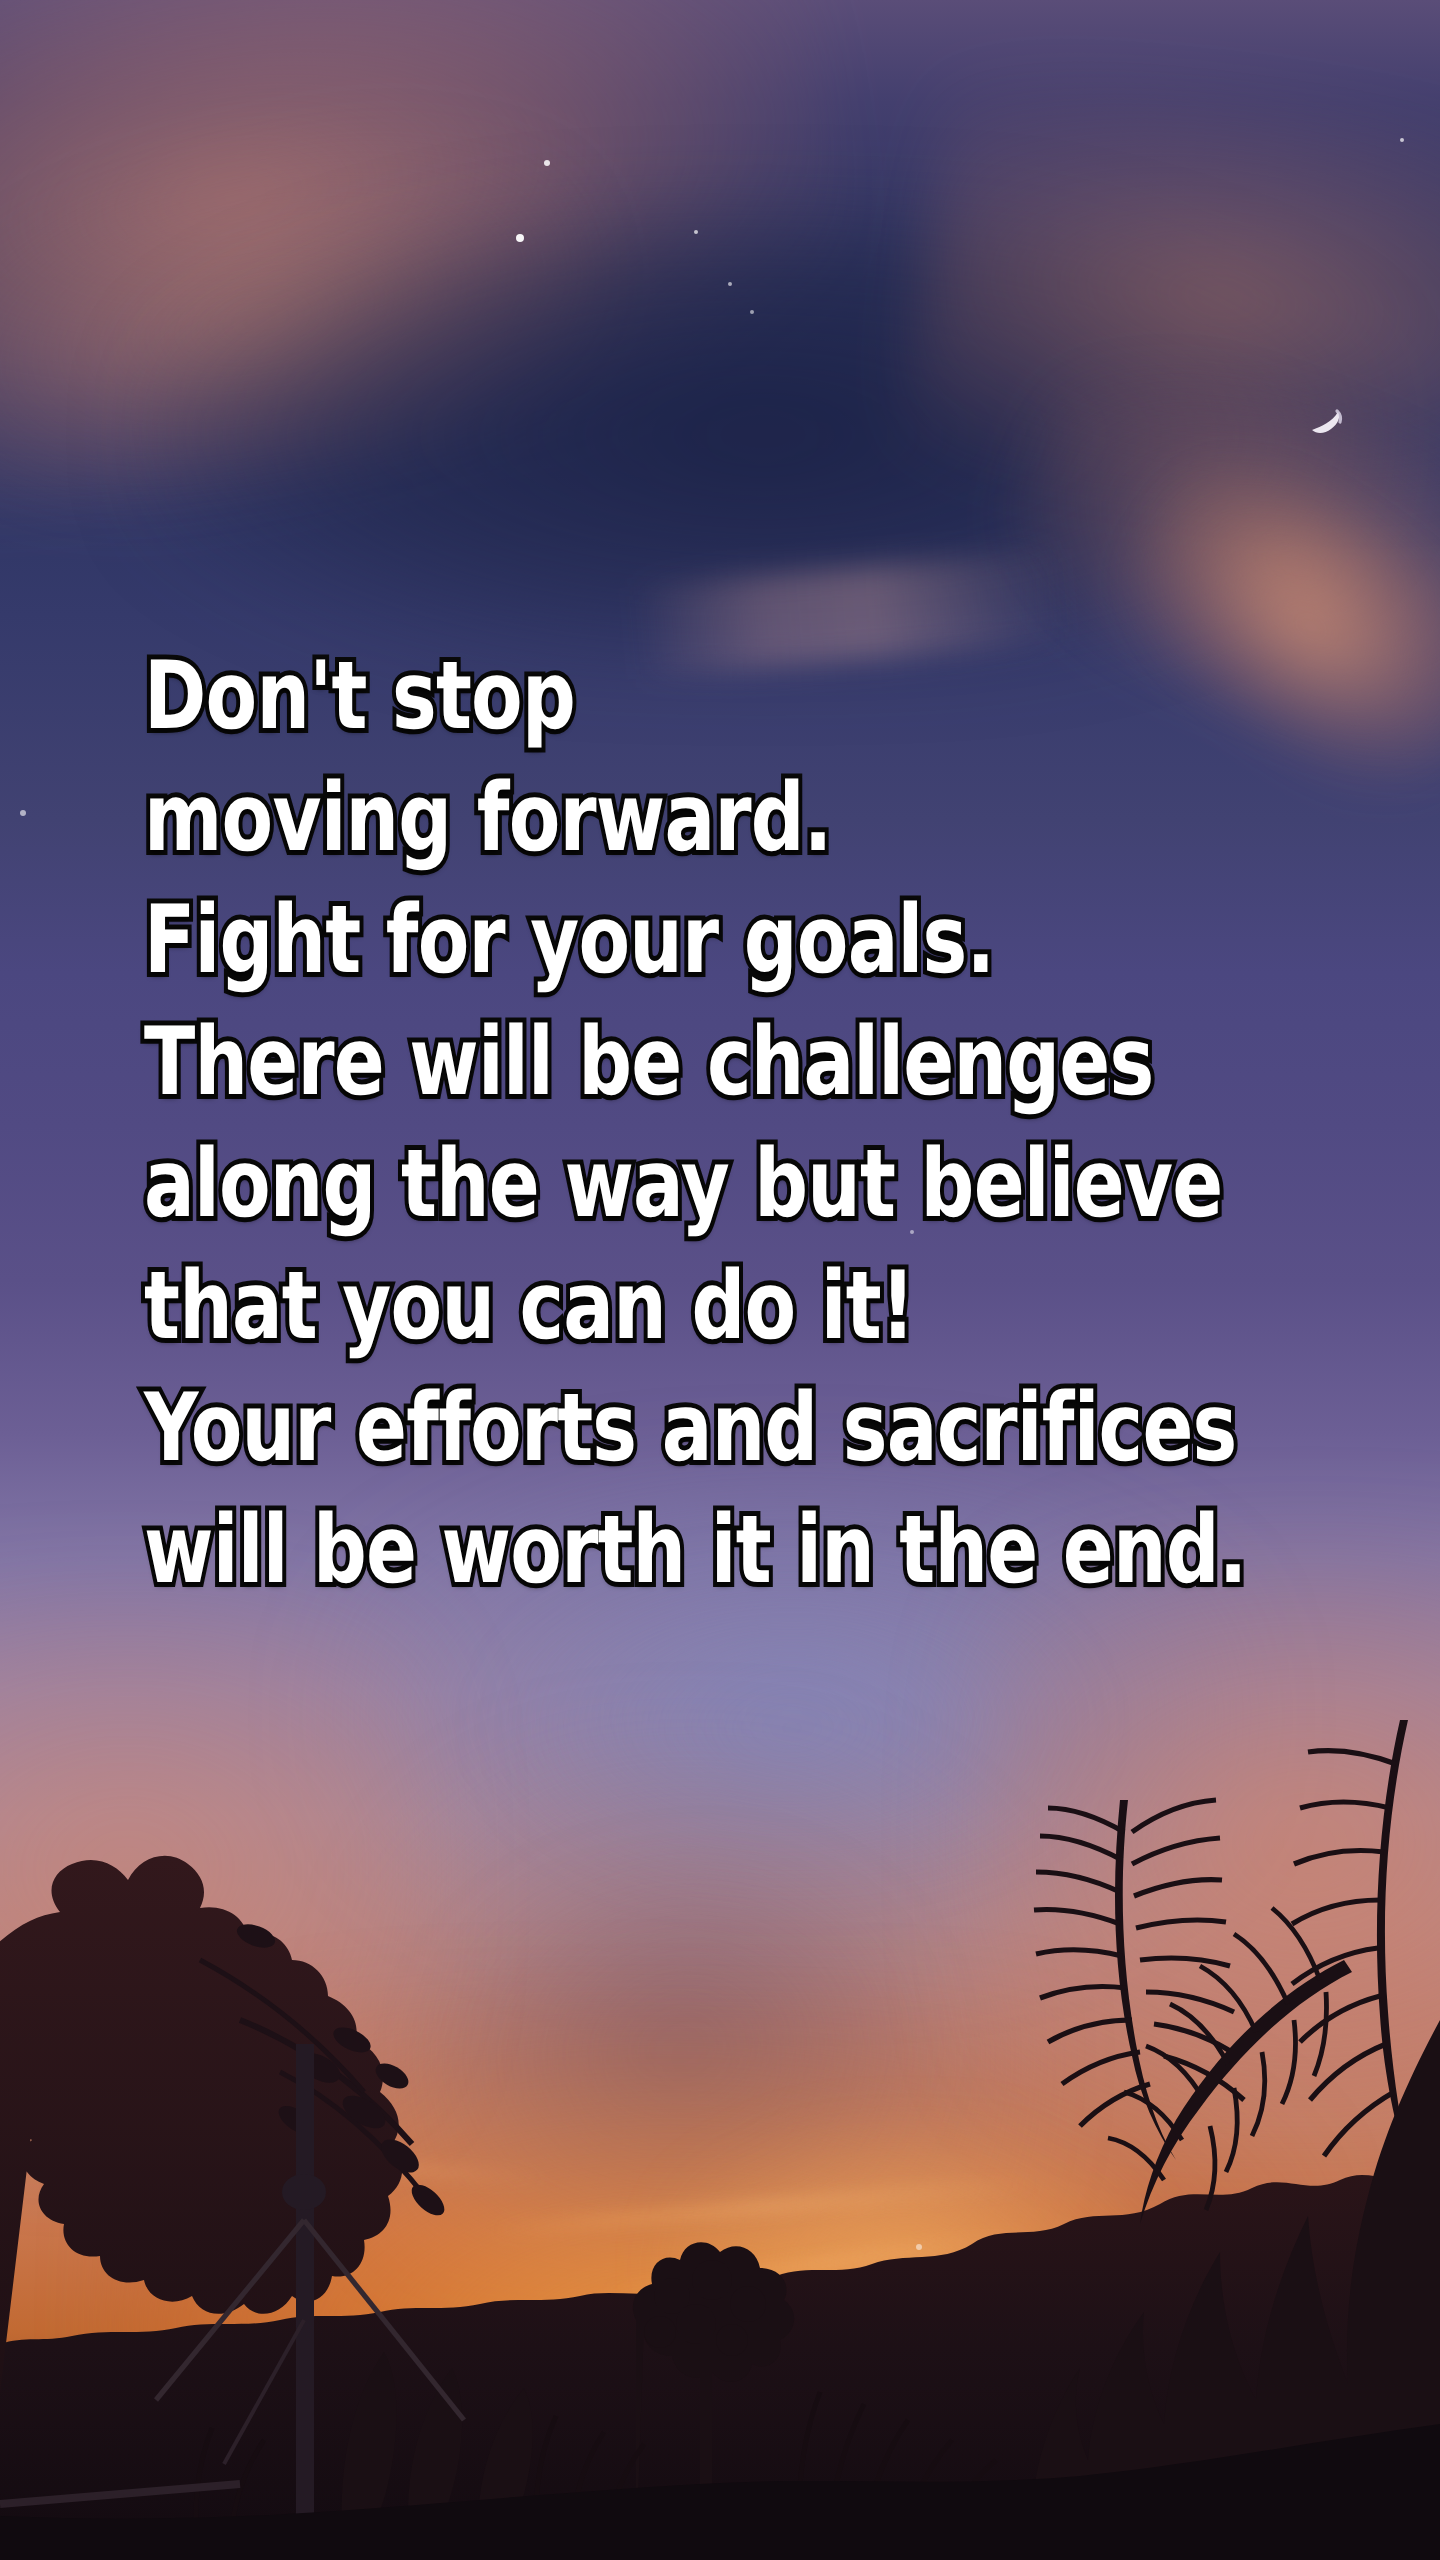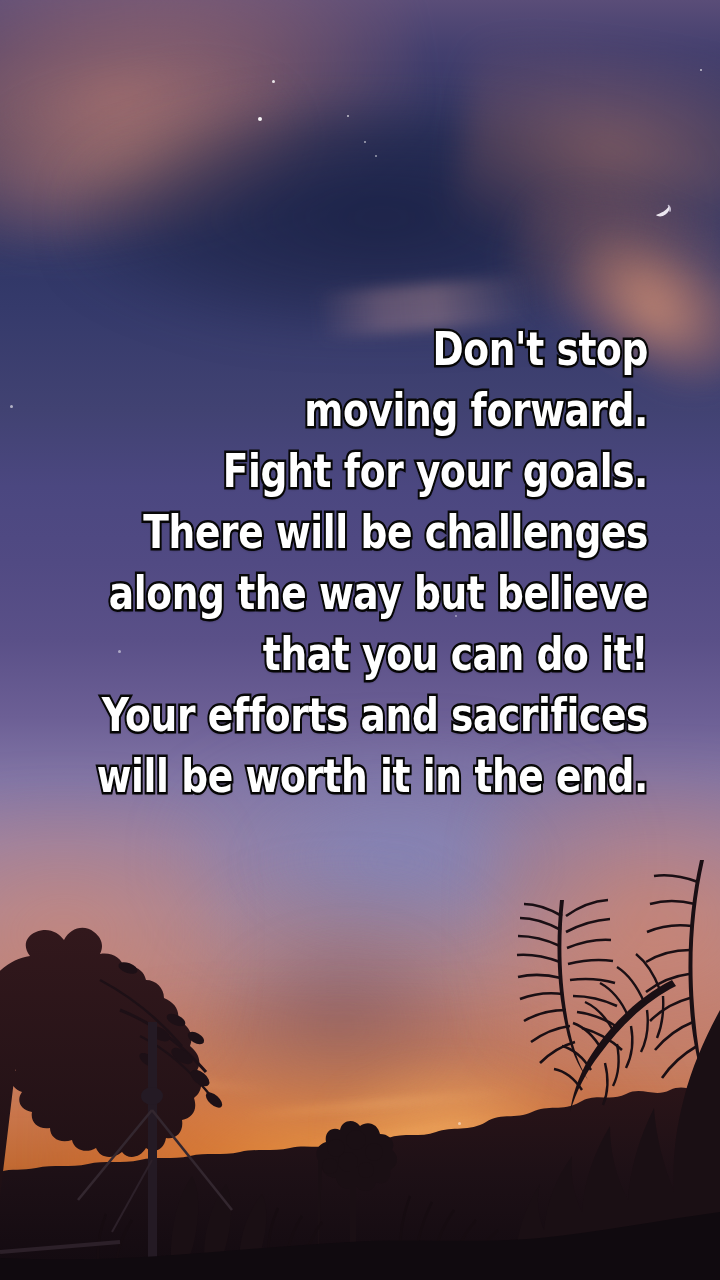--- a/index.html
+++ b/index.html
@@ -292,21 +292,21 @@
     width: 720px;
     height: 420px;
   }
 
   
   #quote {
     position: absolute;
     left: 0;
     top: 318px;
     width: 720px;
-    text-align: right;
+    text-align: left;
     z-index: 40;
   }
   .quote-line {
     display: block;
     color: #ffffff;
     font-family: "DejaVu Sans", sans-serif;
     font-weight: bold;
     font-size: 47px;
     line-height: 61px;
     letter-spacing: -0.5px;

